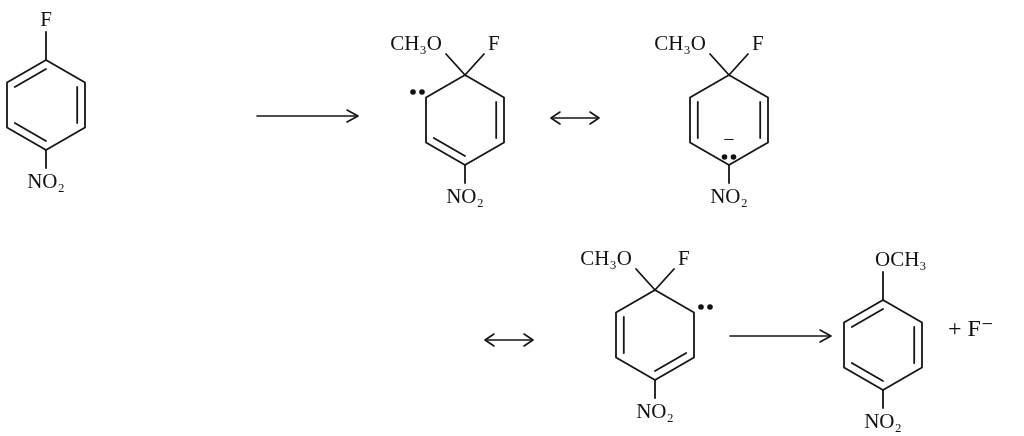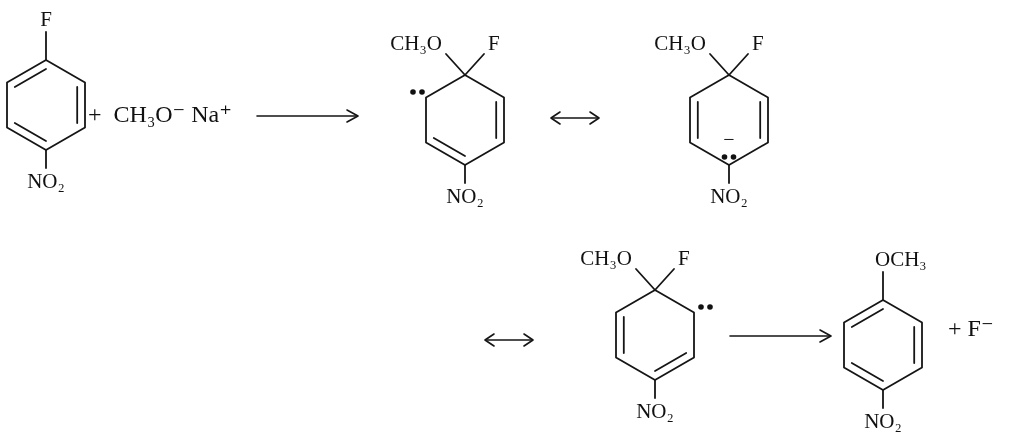--- a/index.html
+++ b/index.html
@@ -29,21 +29,20 @@
       <line class="bond" x1="60" y1="30" x2="60" y2="58"></line>
       <polygon class="ring" points="60,58 99,80.5 99,125.5 60,148 21,125.5 21,80.5"></polygon>
       <line class="bond" x1="28.8" y1="85" x2="60" y2="67"></line>
       <line class="bond" x1="91.2" y1="85" x2="91.2" y2="121"></line>
       <line class="bond" x1="60" y1="139" x2="28.8" y2="121"></line>
       <line class="bond" x1="60" y1="148" x2="60" y2="166"></line>
     </g>
     <text x="60" y="186" text-anchor="middle" class="atom">NO₂</text>
   </svg>
 
-  <div class="chemtext" style="left:88px;top:100px">+  CH₃O⁻ Na⁺</div>
 
   <svg class="arrow" style="left:255px;top:104px" width="110" height="24" viewBox="0 0 110 24">
     <line class="ar" x1="2" y1="12" x2="102" y2="12"></line>
     <path class="ar" d="M92 6 L103 12 L92 18"></path>
   </svg>
 
   <svg class="mol" style="left:375px;top:20px" width="180" height="205" viewBox="0 0 180 205">
     <text x="67" y="30" text-anchor="end" class="atom">CH₃O</text>
     <text x="113" y="30" text-anchor="start" class="atom">F</text>
     <g>

